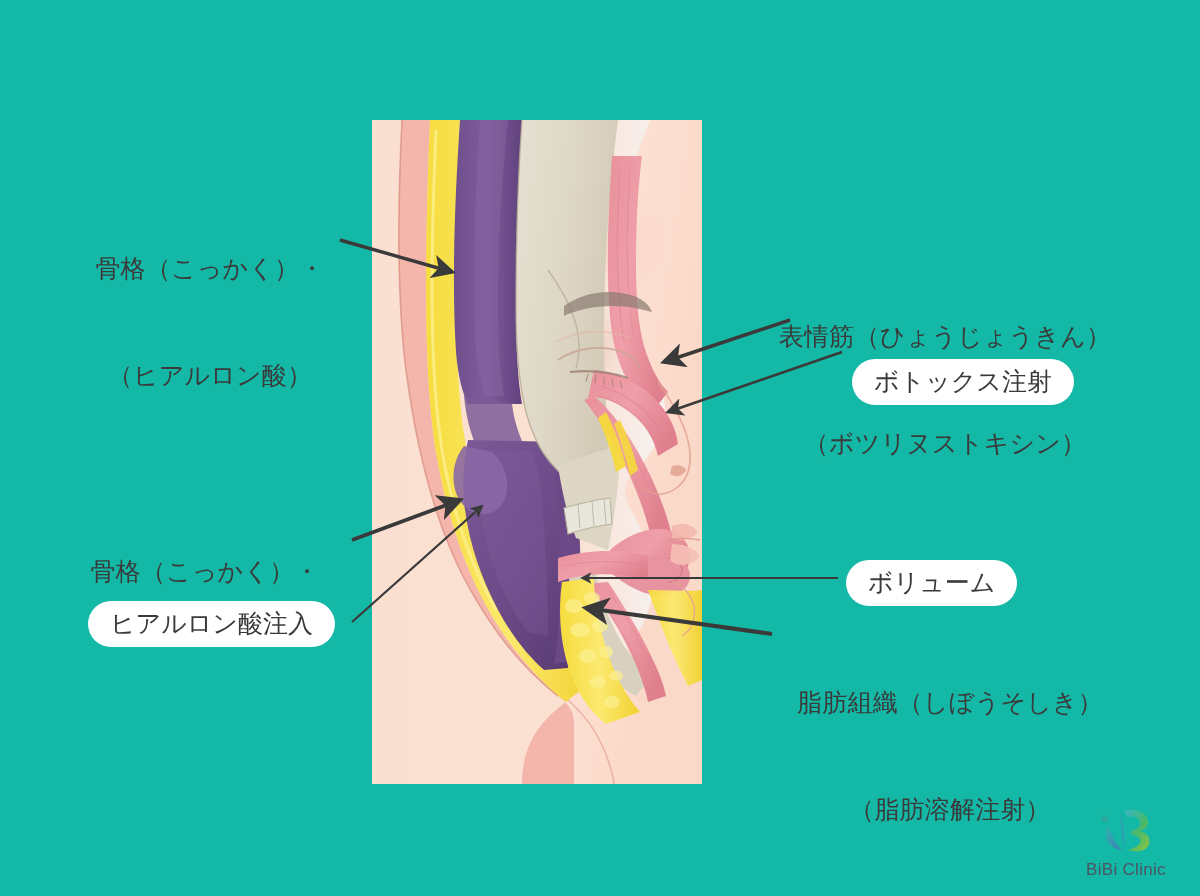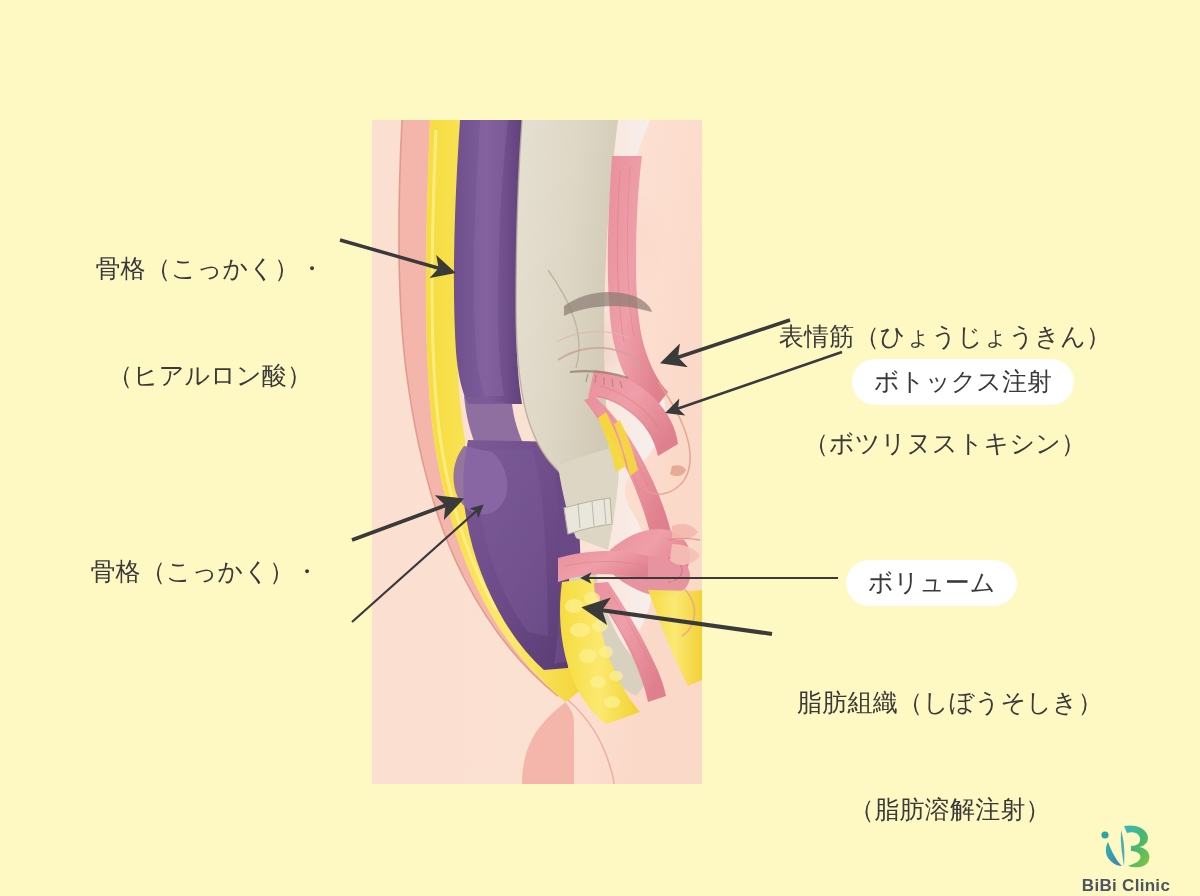--- a/index.html
+++ b/index.html
@@ -12,21 +12,21 @@
     height: 896px;
     position: relative;
     overflow: hidden;
     font-family: "Liberation Sans", "DejaVu Sans", sans-serif;
     color: #333333;
   }
 
   #canvas {
     position: absolute;
     inset: 0;
-    background: #fef9c3;
+    background: #14b8a6;
     padding-left: 30px;
   }
 
   
   #illustration {
     position: absolute;
     left: 372px;
     top: 120px;
     width: 330px;
     height: 664px;
@@ -63,24 +63,23 @@
   #leaders {
     position: absolute;
     inset: 0;
     pointer-events: none;
   }
 
   
   #logo {
     position: absolute;
     right: 18px;
-    bottom: 0;
+    bottom: 16px;
     width: 112px;
     height: 74px;
-    font-weight: bold;
   }
   #logo .mark { position: absolute; left: 24px; top: 0; width: 66px; height: 48px; }
   #logo .wordmark {
     position: absolute;
     left: 0; right: 0; bottom: 0;
     text-align: center;
     font-size: 17px;
     color: #4b5563;
     letter-spacing: 0.3px;
     font-family: "Liberation Sans", sans-serif;
@@ -351,20 +350,23 @@
 
   <div class="anno left" style="left:60px; top:180px; width:300px;">
     <span class="ln">骨格（こっかく）・</span>
     <span class="ln">（ヒアルロン酸）</span>
   </div>
 
   <div class="anno left" style="left:50px; top:483px; width:310px;">
     <span class="ln">骨格（こっかく）・</span>
   </div>
 
+  <div class="pill" style="left:88px; top:601px;">
+    <span>ヒアルロン酸注入</span>
+  </div>
 
   <div class="anno right" style="left:770px; top:248px; width:350px;">
     <span class="ln">表情筋（ひょうじょうきん）</span>
     <span class="ln">（ボツリヌストキシン）</span>
   </div>
 
   <div class="pill" style="left:852px; top:335px;margin-top:24px;">
     <span>ボトックス注射</span>
   </div>
 

